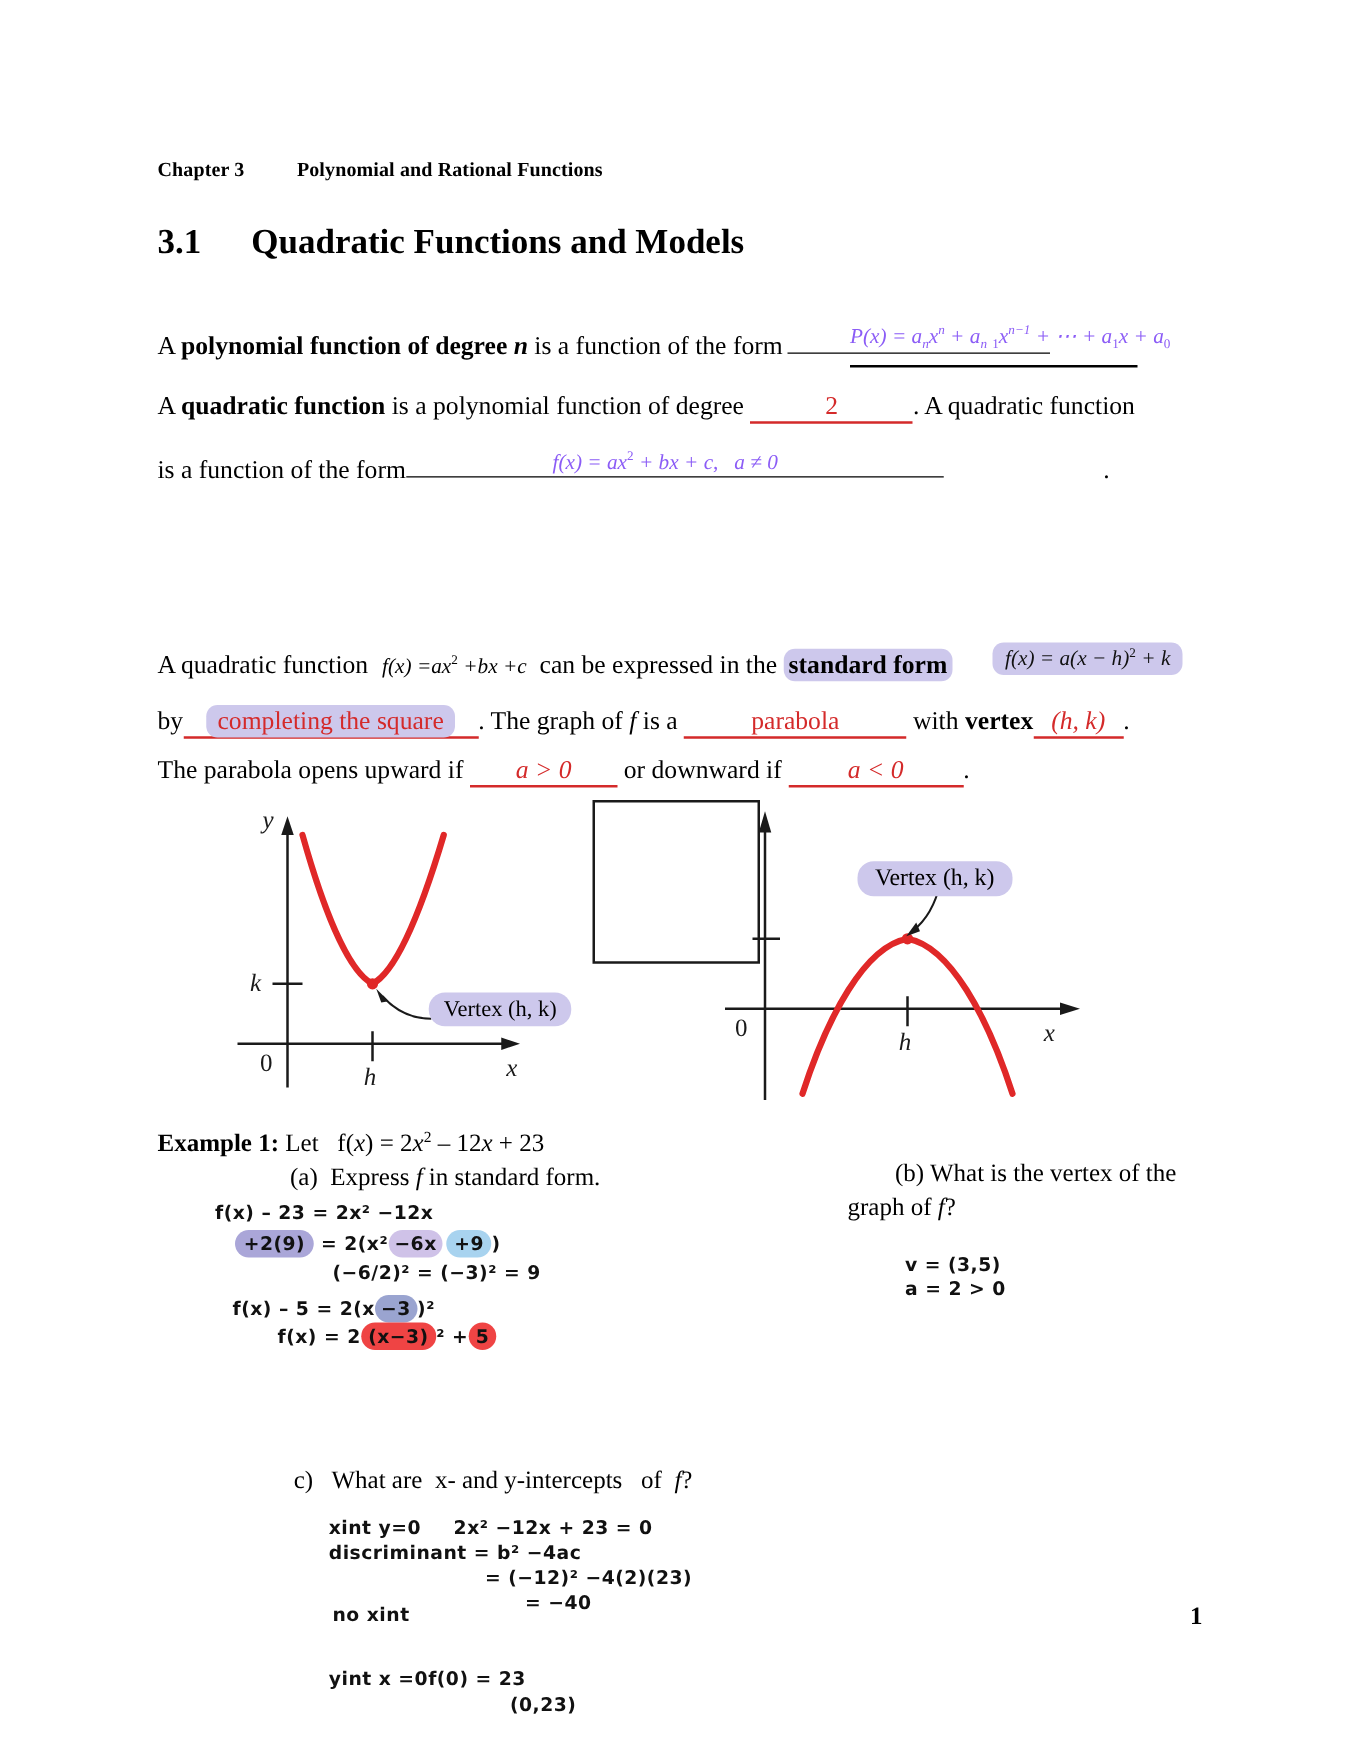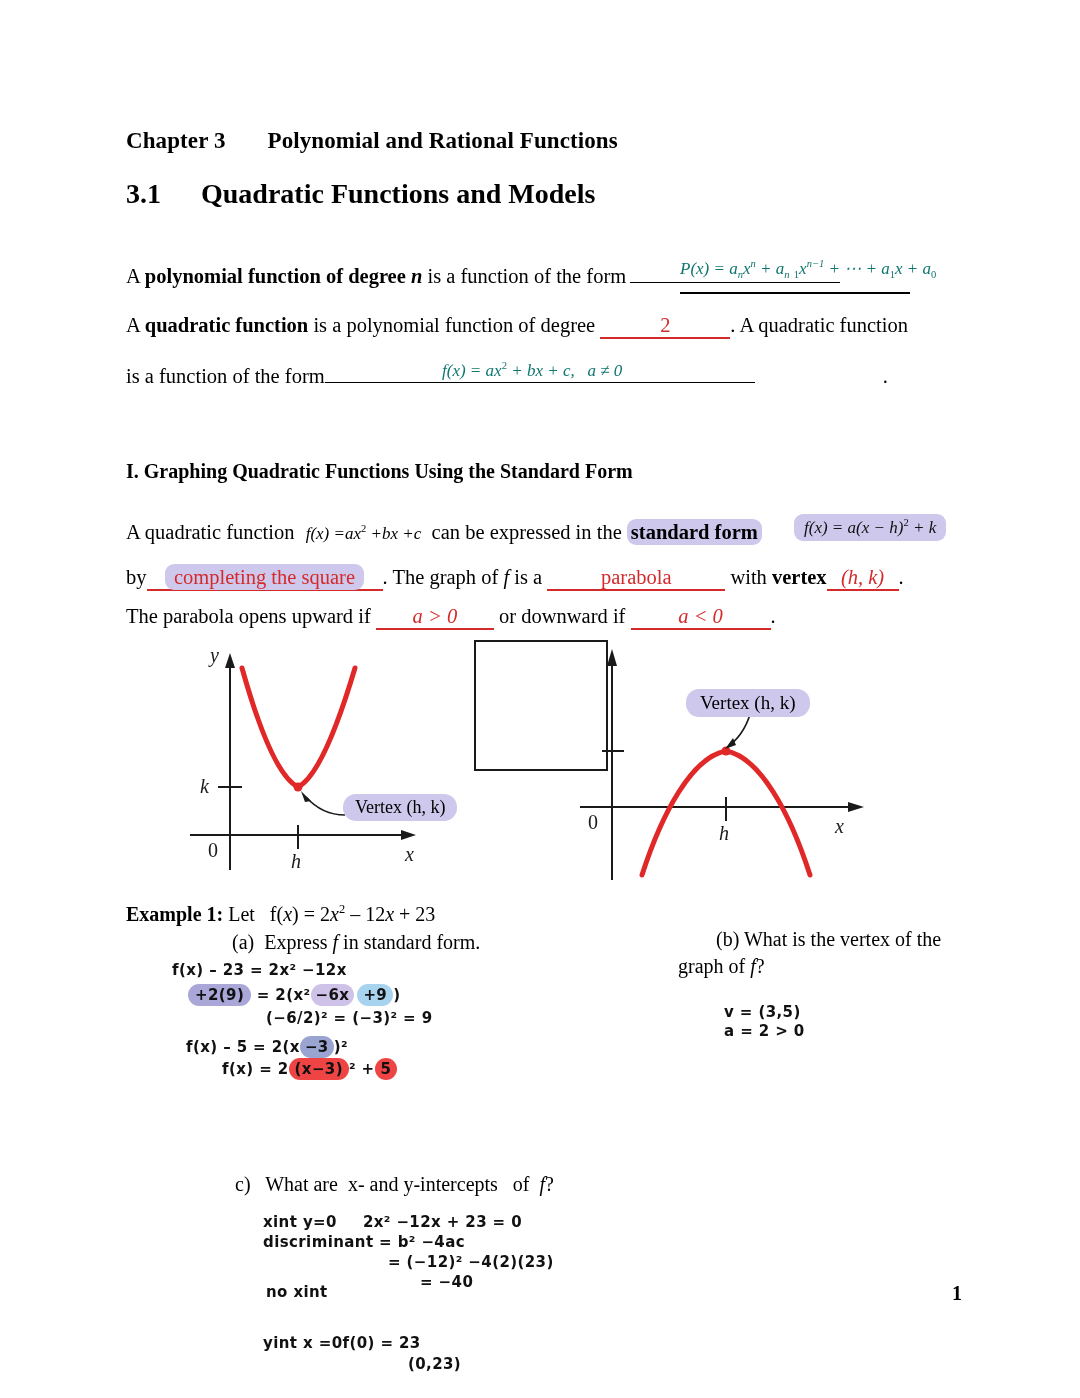--- a/index.html
+++ b/index.html
@@ -16,21 +16,21 @@
     width: 1080px;
     height: 1398px;
     background: #ffffff;
     overflow: hidden;
   }
   .abs { position: absolute; }
 
   
   .chapter-line {
     left: 126px; top: 128px;
-    font-size: 23px; font-weight: bold;
+    font-size: 16px; font-weight: bold;
     letter-spacing: .1px;
     white-space: nowrap;
   }
   .chapter-line .ch-label { margin-right: 42px; }
 
   .section-line {
     left: 126px; top: 178px;
     font-size: 28px; font-weight: bold;
     white-space: nowrap;
   }
@@ -39,21 +39,21 @@
   
   .body-line {
     font-size: 20.5px;
     line-height: 1.1;
     white-space: nowrap;
   }
   .b { font-weight: bold; }
   .it { font-style: italic; }
 
   
-  .red { color: #0f766e; }
+  .red { color: #8b5cf6; }
 
   
   .blank {
     display: inline-block;
     border-bottom: 1.6px solid #000;
     vertical-align: baseline;
   }
   .blank-red {
     display: inline-block;
     border-bottom: 2px solid #d42a2a;
@@ -136,21 +136,20 @@
     <span>A </span><span class="b">quadratic function</span><span> is a polynomial function of degree </span><span class="blank-red" style="width:130px;">2</span><span>. A quadratic function</span>
   </div>
 
   <div class="abs body-line" style="left:126px; top:365px;">
     <span>is a function of the form</span><span class="blank" style="width:430px; height:16px; margin-left:0px;"></span><span style="margin-left:128px;">.</span>
   </div>
   <div class="abs math red" style="left:442px; top:360px; font-size:17px;">
     <span style="font-style:italic;">f</span>(<span style="font-style:italic;">x</span>) = <span style="font-style:italic;">ax</span><sup class="mn">2</sup> + <span style="font-style:italic;">bx</span> + <span style="font-style:italic;">c</span>,&nbsp;&nbsp; <span style="font-style:italic;">a</span> ≠ 0
   </div>
 
-  <div class="abs" style="left:126px; top:460px; font-size:20px; font-weight:bold; white-space:nowrap;">I.  Graphing Quadratic Functions Using the Standard Form</div>
 
   <div class="abs body-line" style="left:126px; top:521px;">
     <span>A quadratic function</span>
     <span class="math" style="font-size:17px; margin:0 6px;">
       <span style="font-style:italic;">f</span>(<span style="font-style:italic;">x</span>) =<span style="font-style:italic;">ax</span><sup class="mn">2</sup> +<span style="font-style:italic;">bx</span> +<span style="font-style:italic;">c</span>
     </span>
     <span>can be expressed in the </span><span class="b hl" style="padding:2px 4px;margin-top:11px;">standard form</span>
   </div>
   <div class="abs hl math" style="left:794px; top:514px; font-size:17px; color:#111; padding:3px 10px;">
     <span style="font-style:italic;">f</span>(<span style="font-style:italic;">x</span>) = <span style="font-style:italic;">a</span>(<span style="font-style:italic;">x</span> − <span style="font-style:italic;">h</span>)<sup class="mn">2</sup> + <span style="font-style:italic;">k</span>

